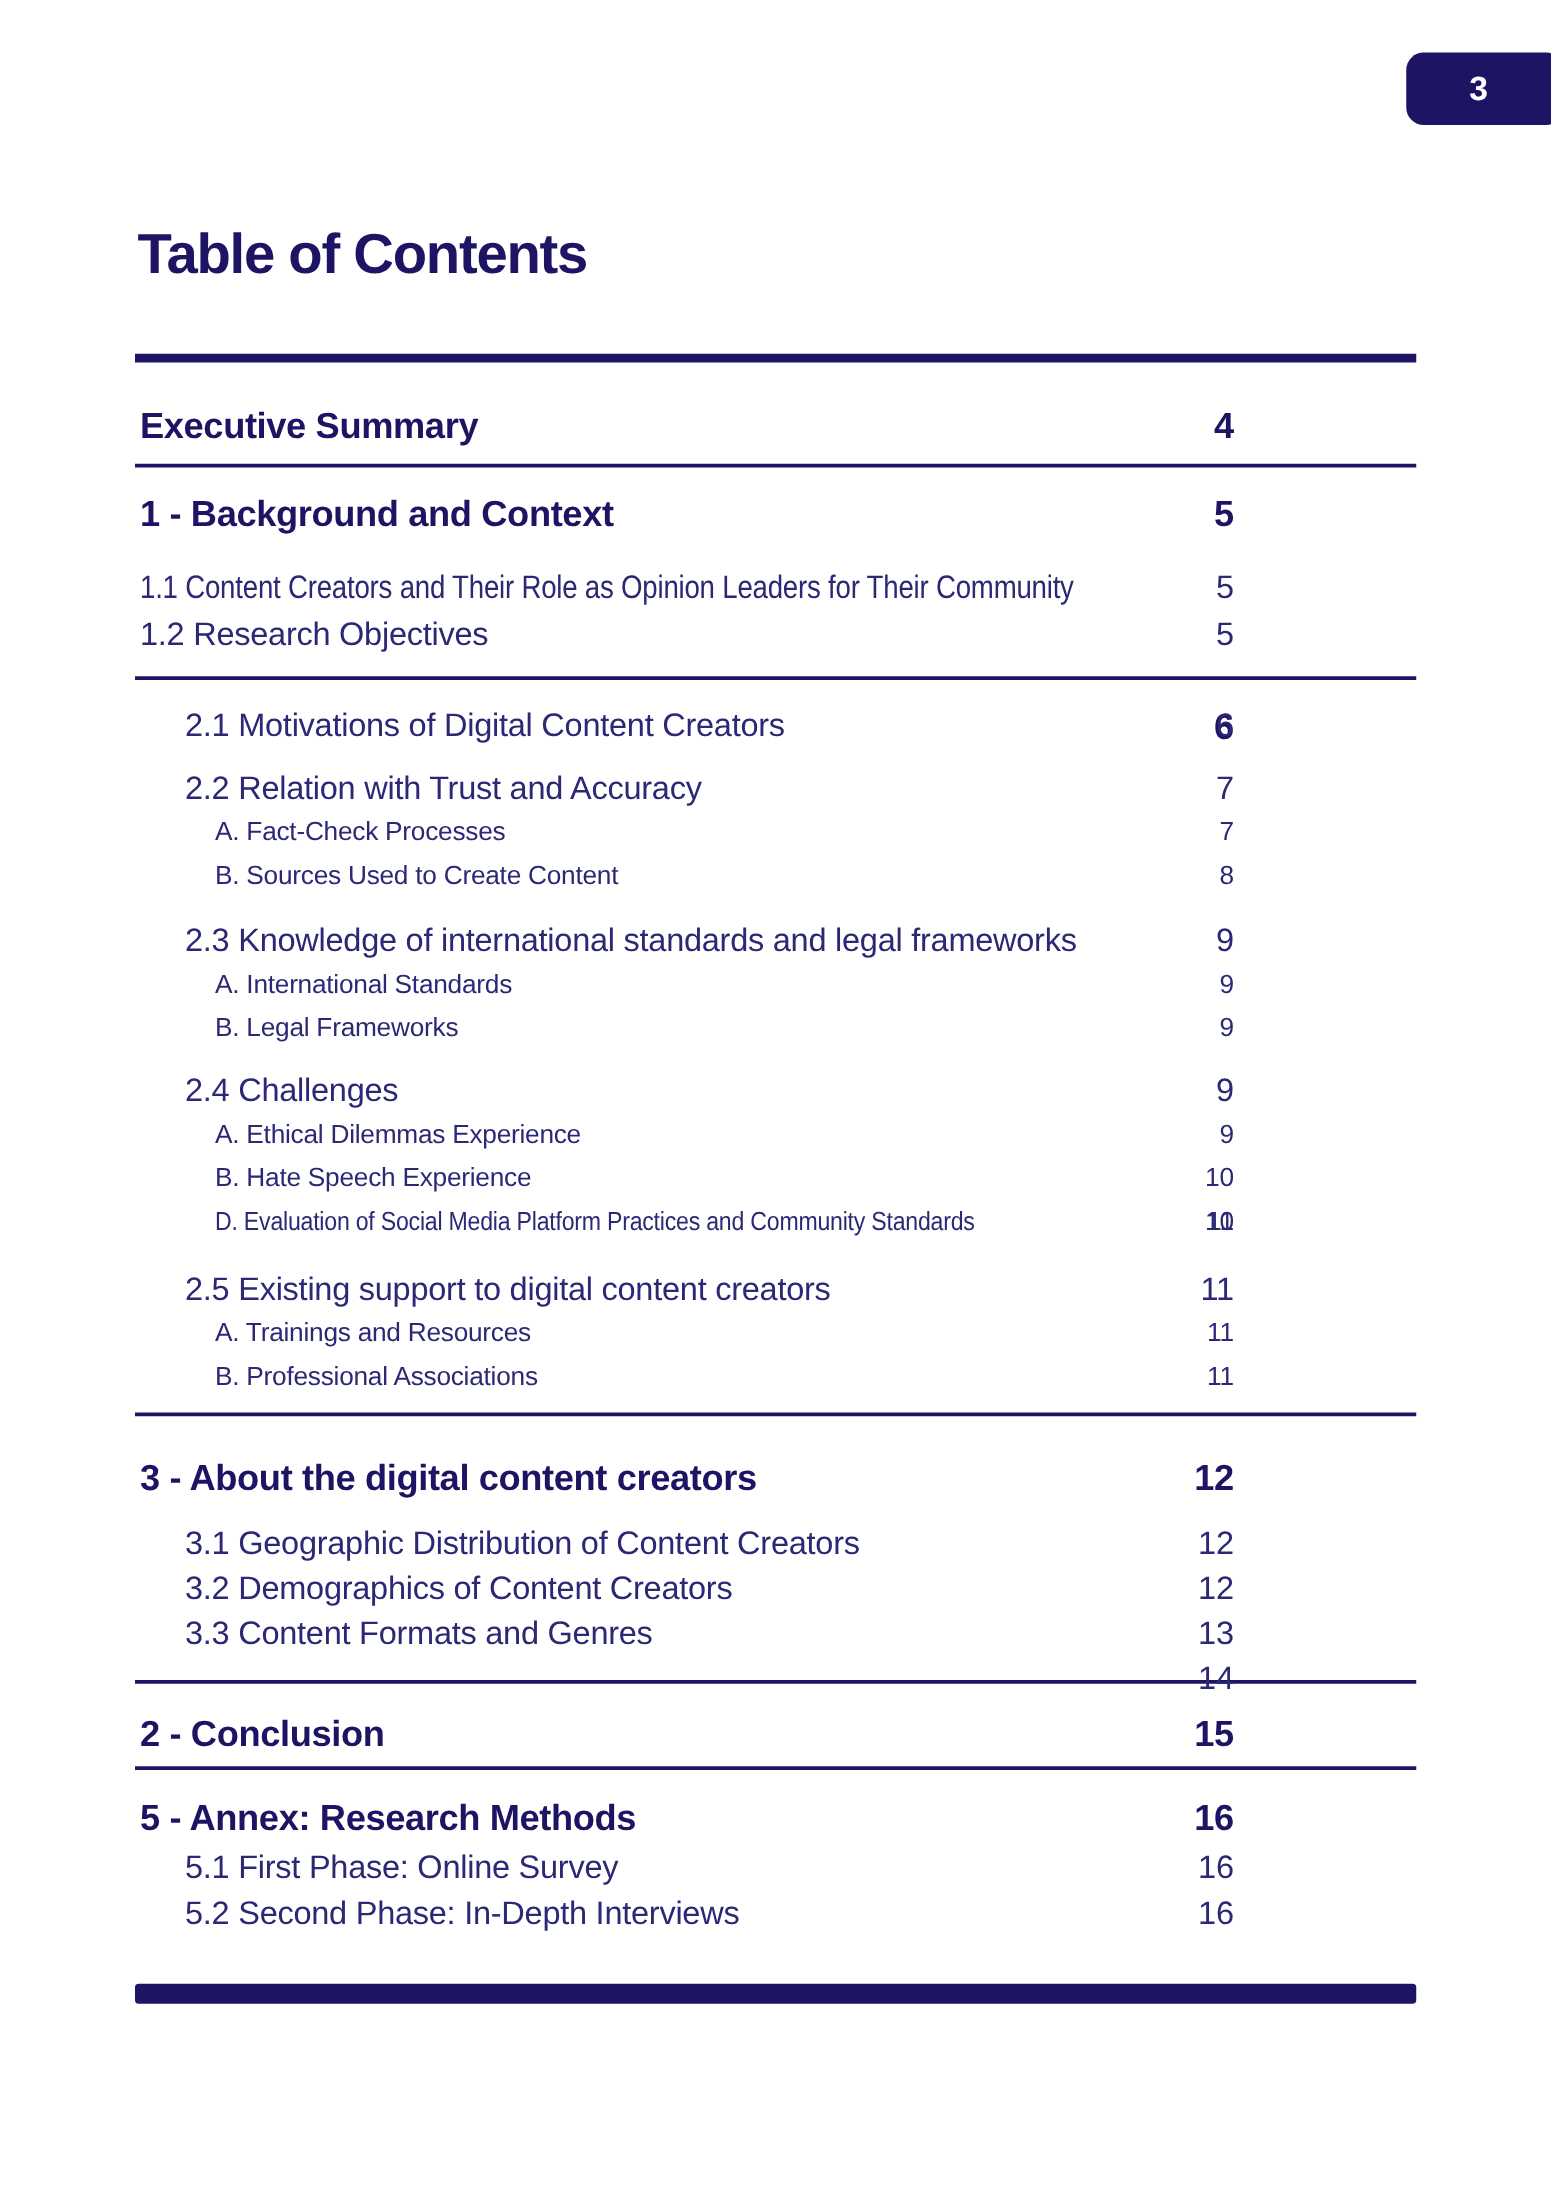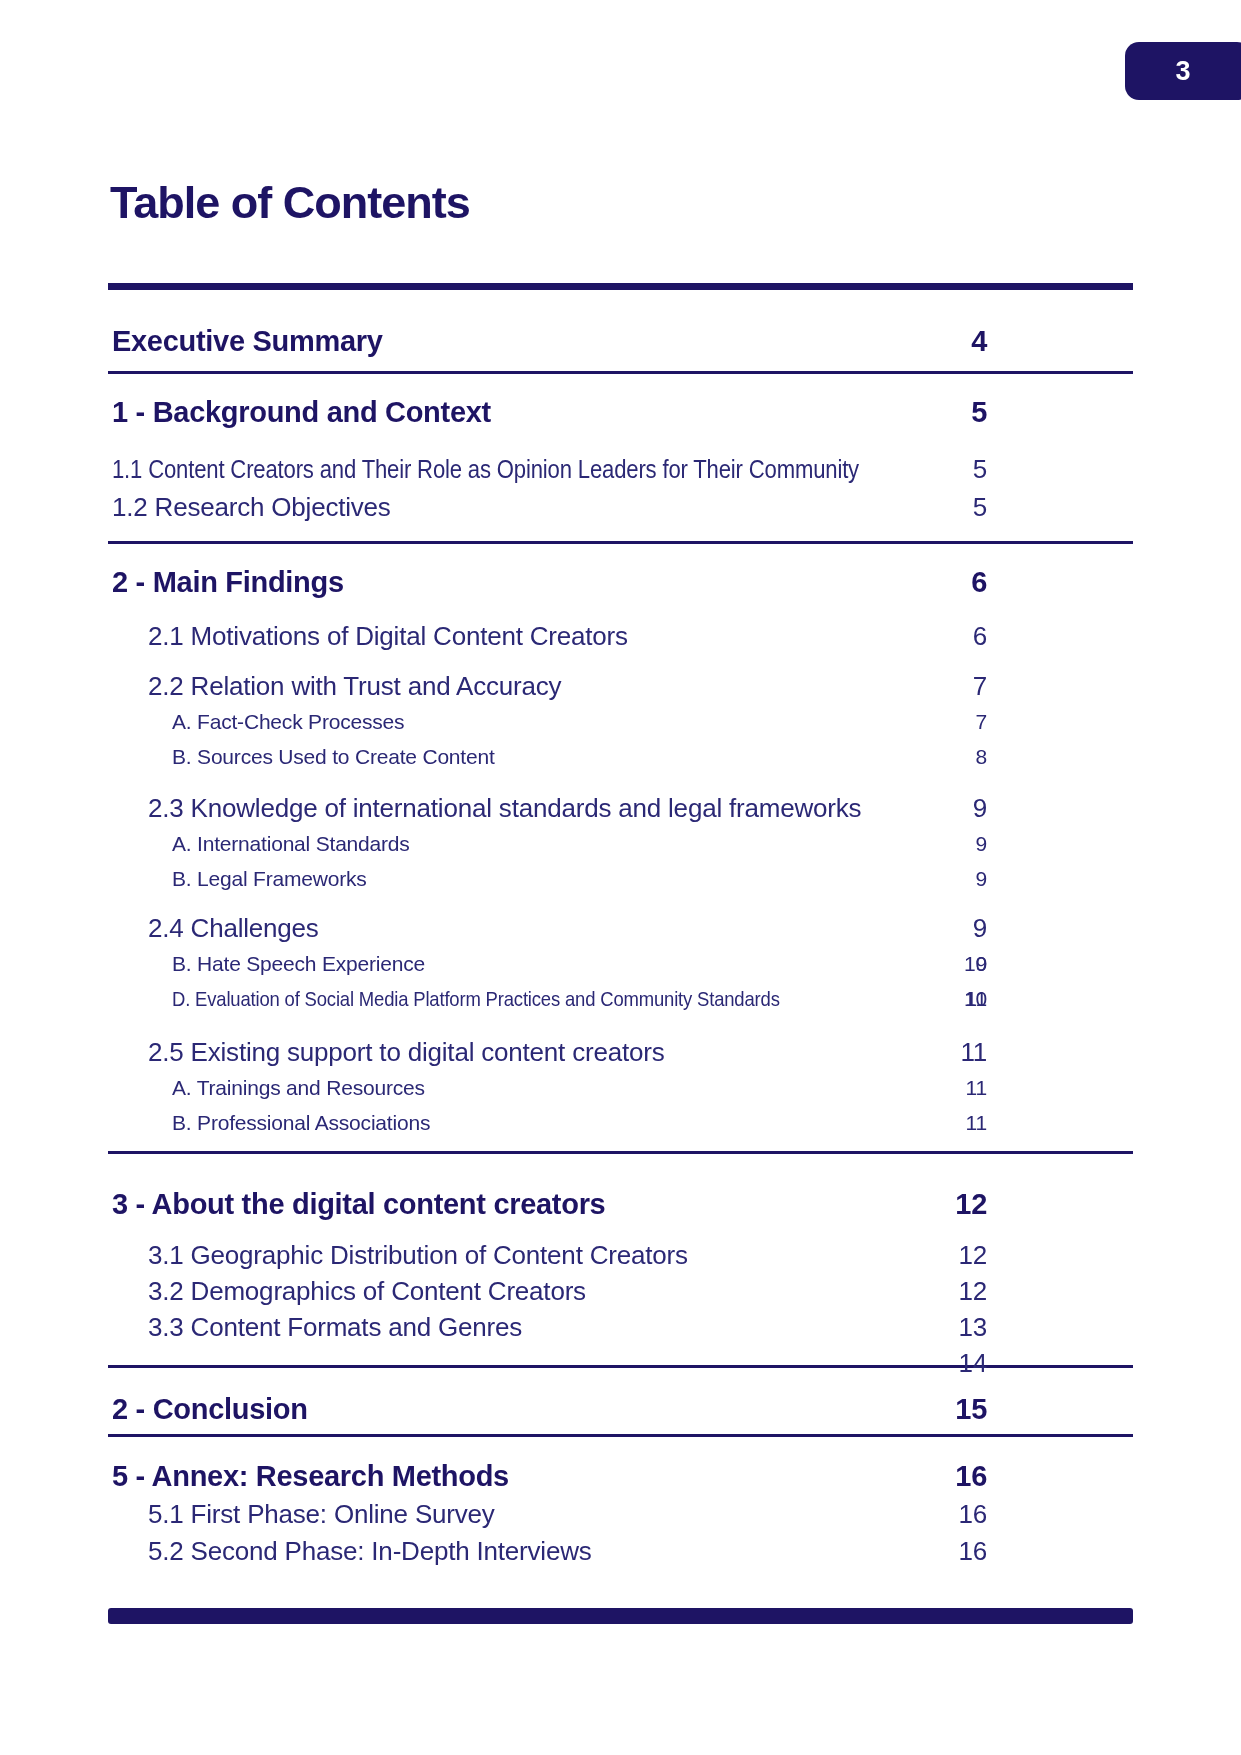--- a/index.html
+++ b/index.html
@@ -142,21 +142,20 @@
     </div>
     <div class="entry irow">
       <span class="lbl">1.2 Research Objectives</span>
       <span class="num">5</span>
     </div>
   </div>
 
   <div class="rule thin r-1"></div>
 
   <div class="entry hrow hdr-2">
-    <span class="lbl">2 - Main Findings</span>
     <span class="num">6</span>
   </div>
 
   <div class="g1">
     <div class="entry irow i1">
       <span class="lbl">2.1 Motivations of Digital Content Creators</span>
       <span class="num">6</span>
     </div>
   </div>
 
@@ -189,20 +188,21 @@
       <span class="num">9</span>
     </div>
   </div>
 
   <div class="g4">
     <div class="entry irow i1">
       <span class="lbl">2.4 Challenges</span>
       <span class="num">9</span>
     </div>
     <div class="entry srow i2">
+      <span class="lbl">A. Ethical Dilemmas Experience</span>
       <span class="num">9</span>
     </div>
     <div class="entry srow i2">
       <span class="lbl">B. Hate Speech Experience</span>
       <span class="num">10</span>
     </div>
     <div class="entry srow i2">
       <span class="num">10</span>
     </div>
     <div class="entry srow i2 squeeze-88">

